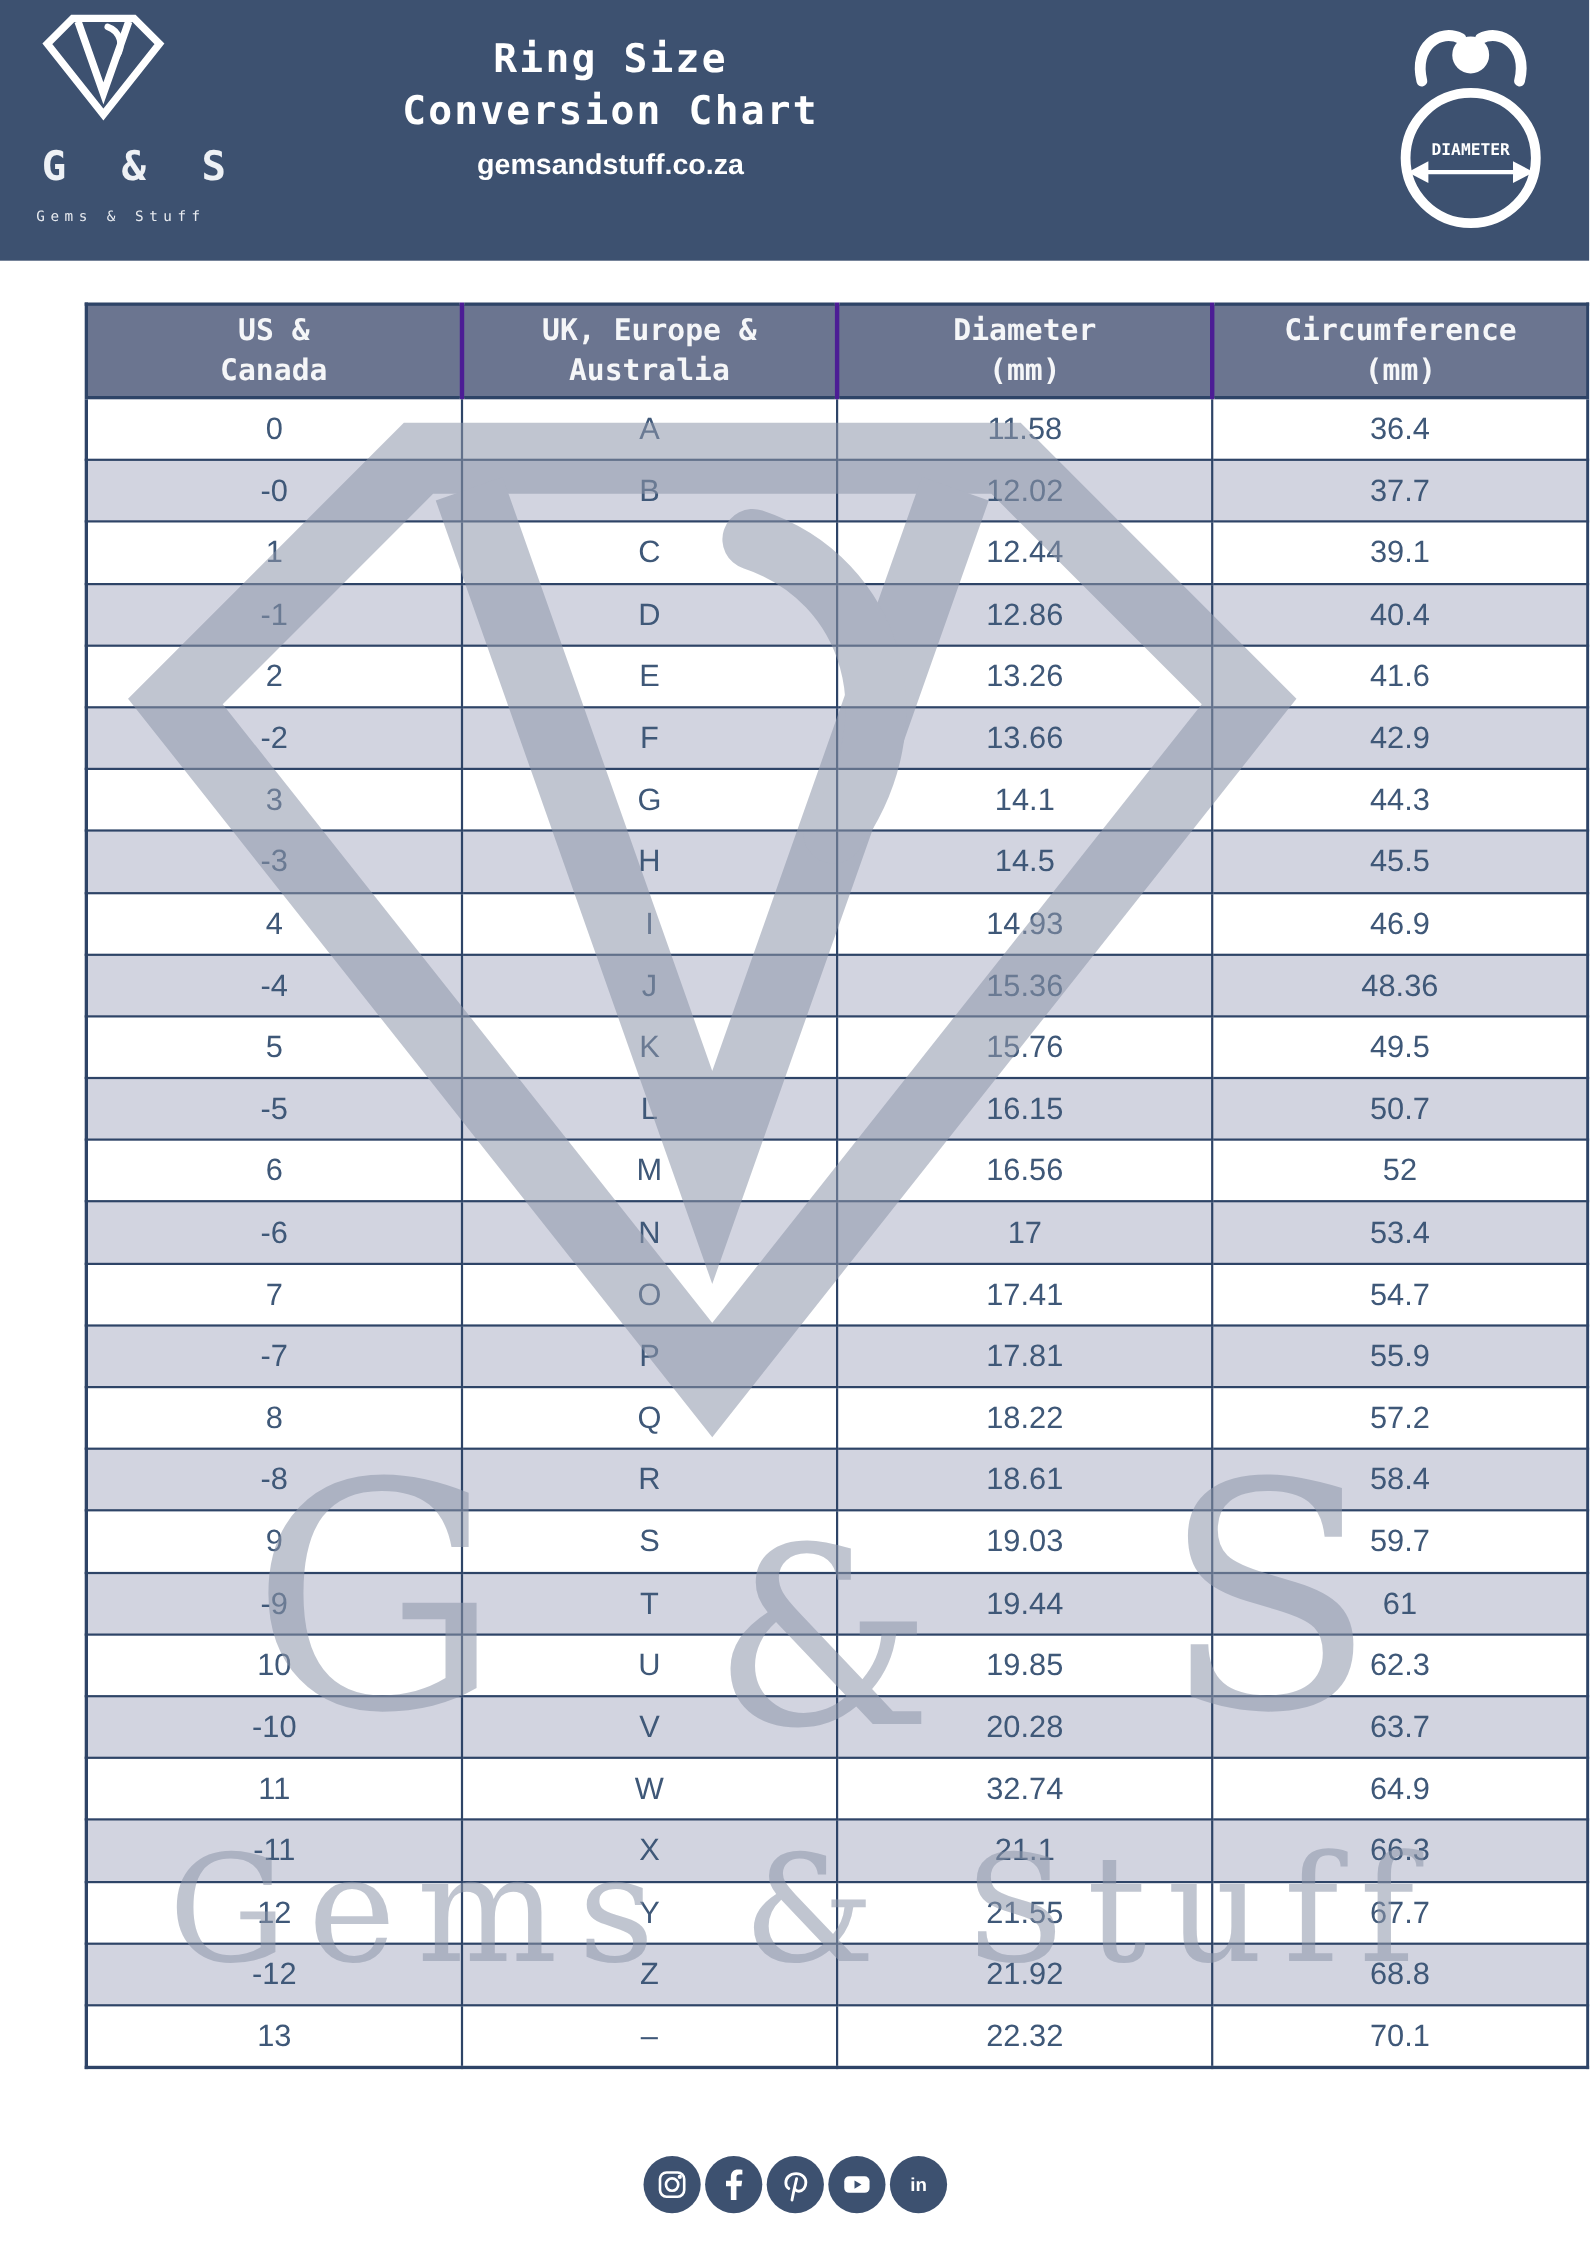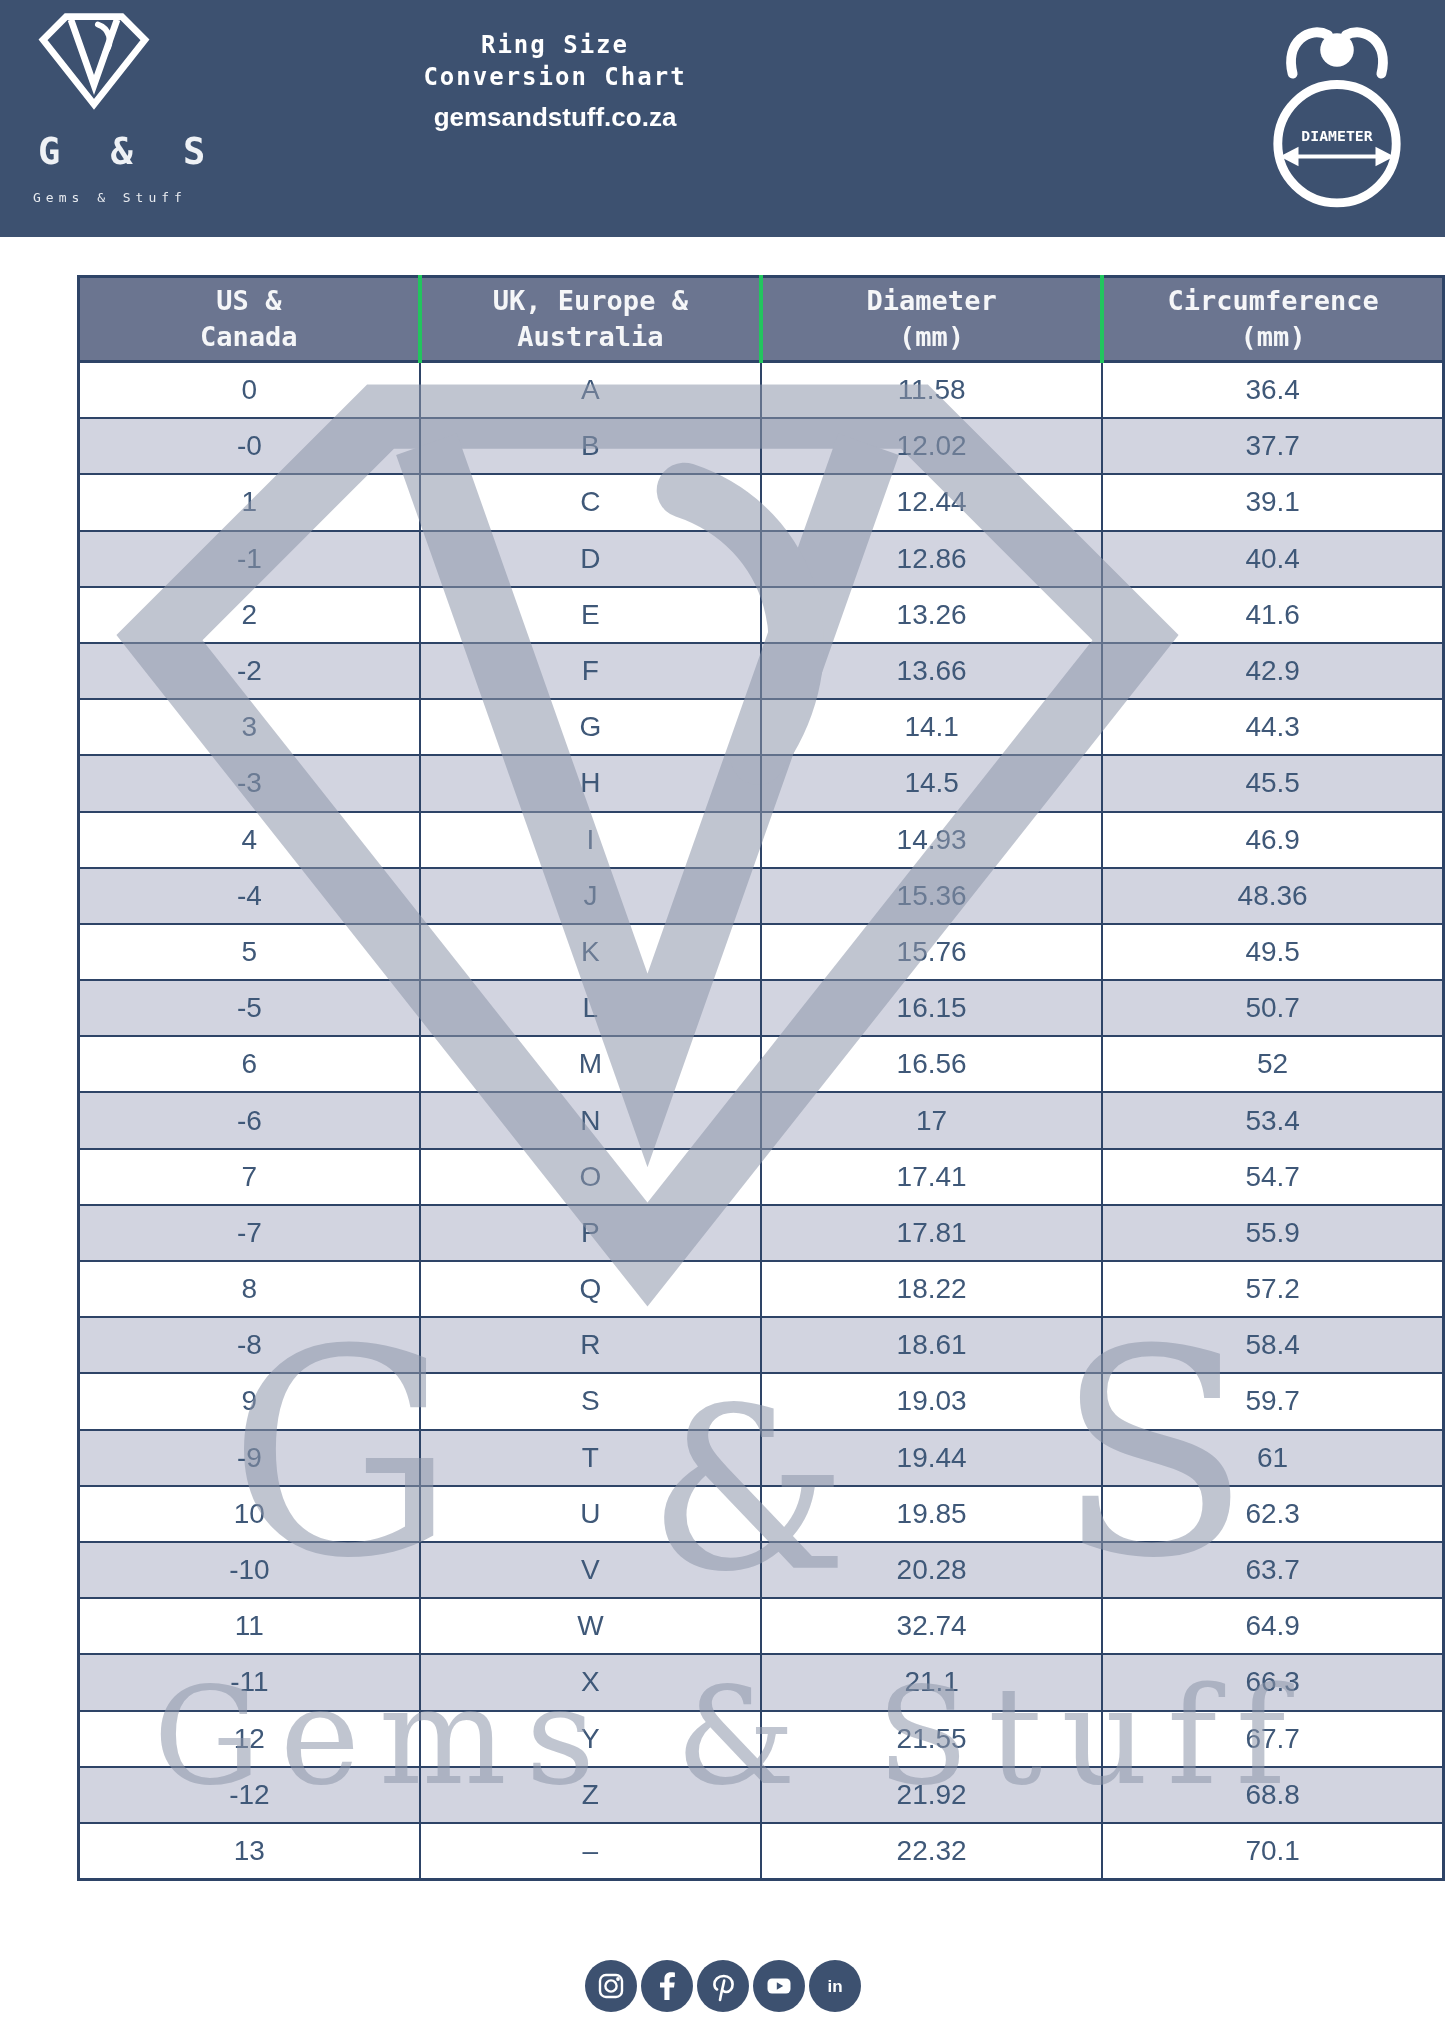--- a/index.html
+++ b/index.html
@@ -7,34 +7,34 @@
         font-family:"Liberation Sans",sans-serif;}
 
   
   .topbar{position:absolute;left:0;top:0;width:1445px;height:237px;background:#3d5170;}
   .logo-svg{position:absolute;left:36px;top:10px;width:116px;height:100px;color:#fff;}
   .brand-name{position:absolute;left:38px;top:130px;color:#eef1f5;
       font-family:"DejaVu Sans Mono",monospace;font-weight:bold;font-size:37px;letter-spacing:14px;}
   .brand-tagline{position:absolute;left:33px;top:190px;color:#e8ebf0;
       font-family:"DejaVu Sans Mono",monospace;font-size:13px;letter-spacing:5px;}
   .titleblock{position:absolute;left:270px;top:30px;width:570px;text-align:center;color:#fff;}
-  .title-line{font-family:"DejaVu Sans Mono",monospace;font-weight:bold;font-size:24px;
+  .title-line{font-family:"DejaVu Sans Mono",monospace;font-weight:bold;font-size:36px;
       letter-spacing:2px;line-height:1.32;}
   .site-url{margin-top:9px;font-family:"Liberation Sans",sans-serif;font-weight:bold;font-size:26px;}
   .ring-svg{position:absolute;left:1263px;top:20px;width:148px;height:198px;color:#fff;}
   .ring-svg text{fill:#fff;font-family:"DejaVu Sans Mono",monospace;font-weight:bold;font-size:15px;}
 
   
   .sizetable{position:absolute;left:77px;top:275px;width:1368px;border-collapse:collapse;
       table-layout:fixed;z-index:1;}
   .sizetable,.sizetable td{border:2px solid #2e4467;}
   .sizetable{border-width:3px;}
   .sizetable th{height:80px;background:#6b7590;color:#f5f6f8;vertical-align:middle;
       font-family:"DejaVu Sans Mono",monospace;font-weight:bold;font-size:27px;line-height:1.35;
-      border-left:4px solid #22c55e;border-bottom:3px solid #2e4467;border-top:none;}
+      border-left:4px solid #4c1d95;border-bottom:3px solid #2e4467;border-top:none;}
   .sizetable th:first-child{border-left:none;}
   .sizetable td{height:54.2px;text-align:center;vertical-align:middle;color:#3f5878;
       font-size:28px;padding:0;}
   .sizetable tbody tr:nth-child(even) td{background:#d2d4e0;}
   .sizetable tbody tr:nth-child(odd) td{background:#ffffff;}
 
   
   .watermark-layer{position:absolute;left:0;top:0;width:1445px;height:2043px;z-index:2;
       pointer-events:none;opacity:.55;color:#8e97aa;}
   .wm-diamond{position:absolute;left:95px;top:352px;width:1105px;height:958px;}

